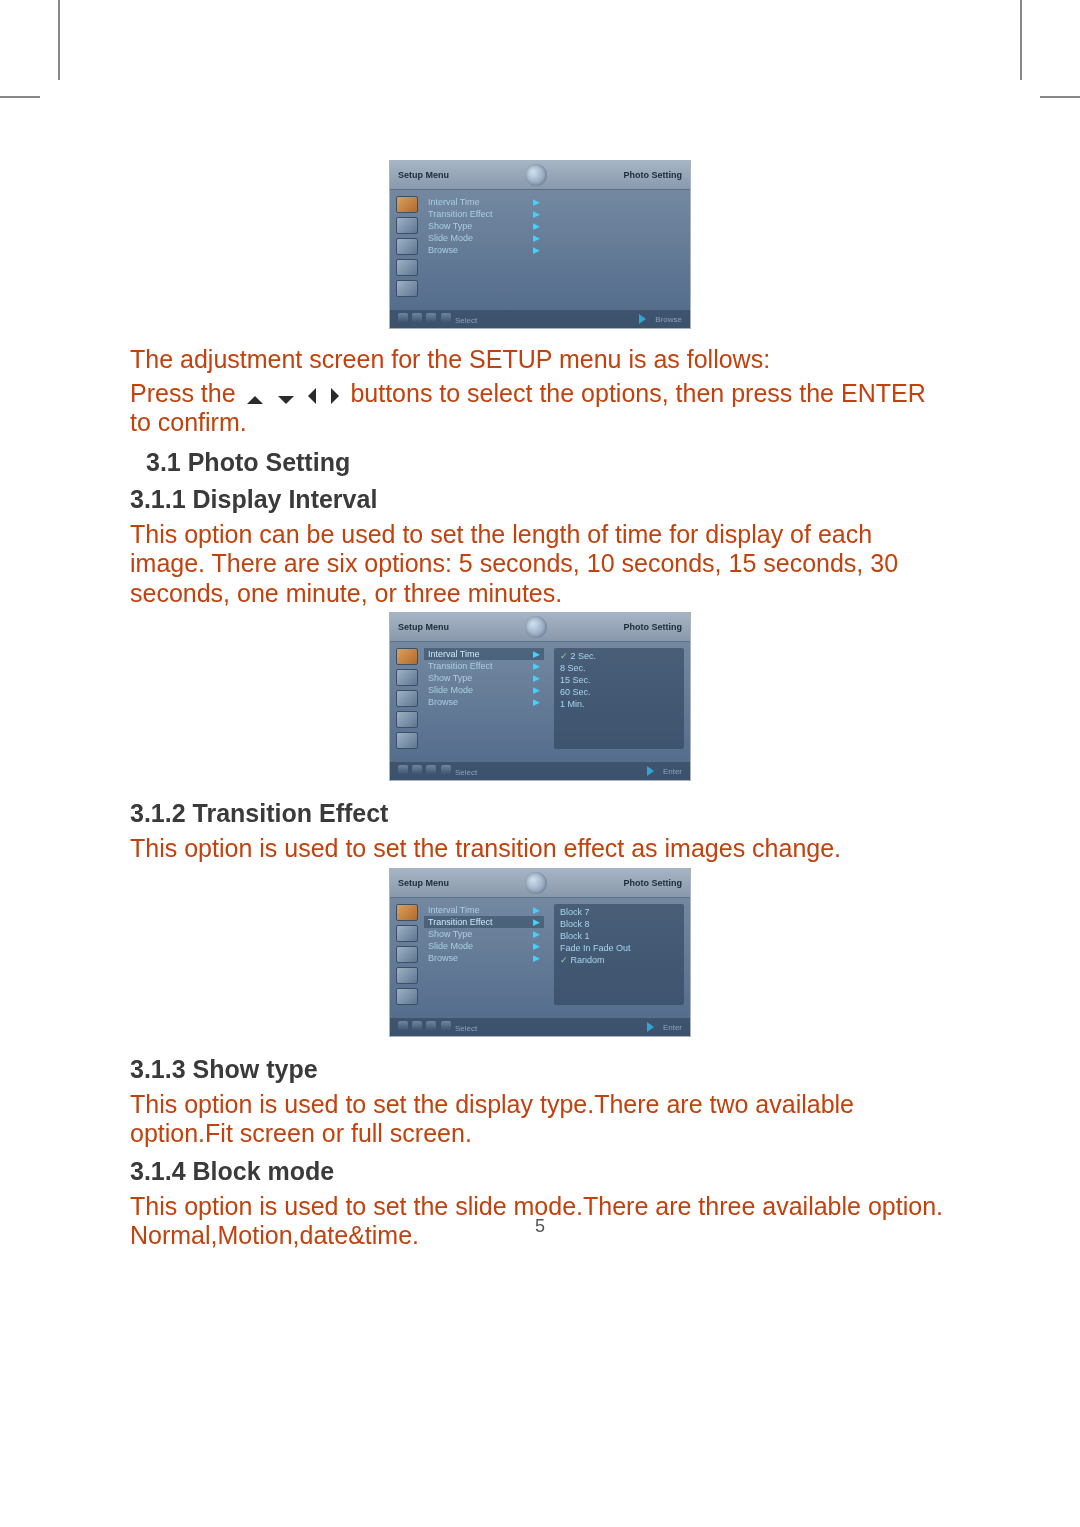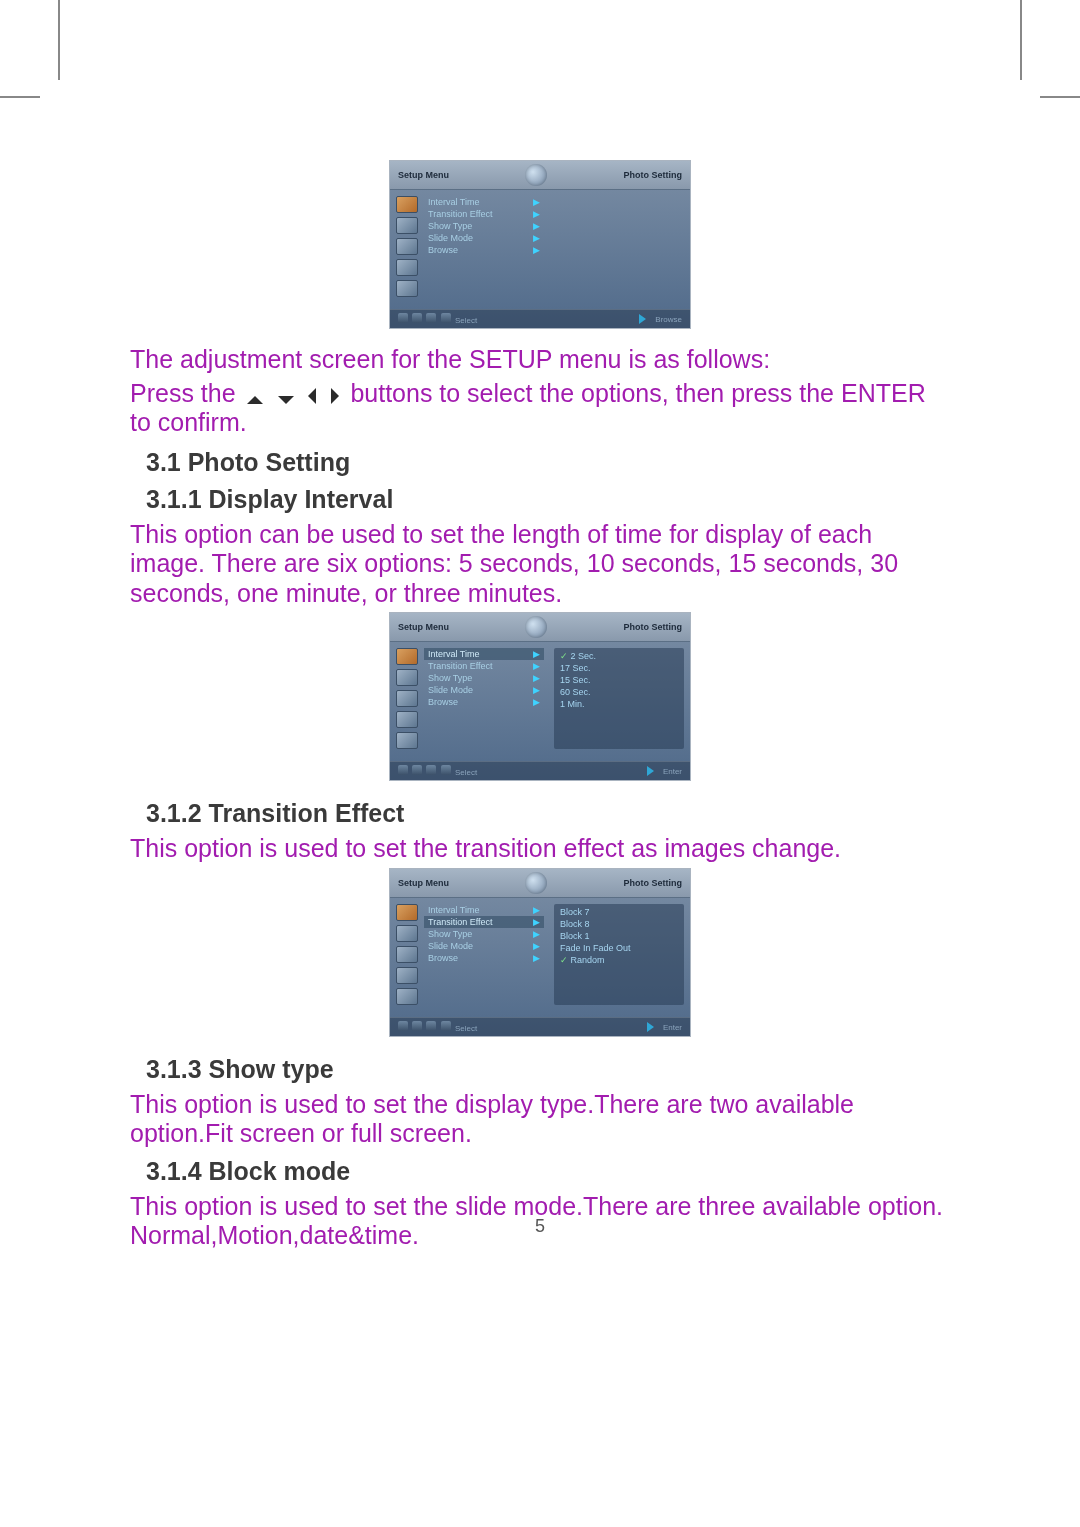--- a/index.html
+++ b/index.html
@@ -29,35 +29,35 @@
 
   .content {
     position: absolute;
     left: 130px;
     right: 130px;
     top: 160px;
   }
 
   p.body {
     font-size: 25px;
-    color: #a21caf;
+    color: #c2410c;
     margin: 0 0 4px 0;
     line-height: 1.18;
   }
   p.heading {
     font-size: 25px;
     font-weight: bold;
     color: #3a3a3a;
     margin: 10px 0 6px 16px;
   }
   p.subheading {
     font-size: 25px;
     font-weight: bold;
     color: #3a3a3a;
-    margin: 8px 0 6px 16px;
+    margin: 8px 0 6px 0;
   }
   .spaced {
     line-height: 1.5;
   }
 
   .arrow {
     display: inline-block;
     width: 0; height: 0;
     border: 8px solid transparent;
     vertical-align: -2px;
@@ -302,21 +302,21 @@
                 <span>Slide Mode</span>
                 <span class="caret">▶</span>
               </div>
             <div class="m">
                 <span>Browse</span>
                 <span class="caret">▶</span>
               </div>
           </div>
           <div class="valuecol">
             <div class="v"><span class="tick">✓</span><span>2 Sec.</span></div>
-            <div class="v"><span>17 Sec.</span></div>
+            <div class="v"><span>8 Sec.</span></div>
             <div class="v"><span>15 Sec.</span></div>
             <div class="v"><span>60 Sec.</span></div>
             <div class="v"><span>1 Min.</span></div>
           </div>
         </div>
         <div class="footer">
           <span>
             <span class="btn"></span>
             <span class="btn"></span>
             <span class="btn"></span>

